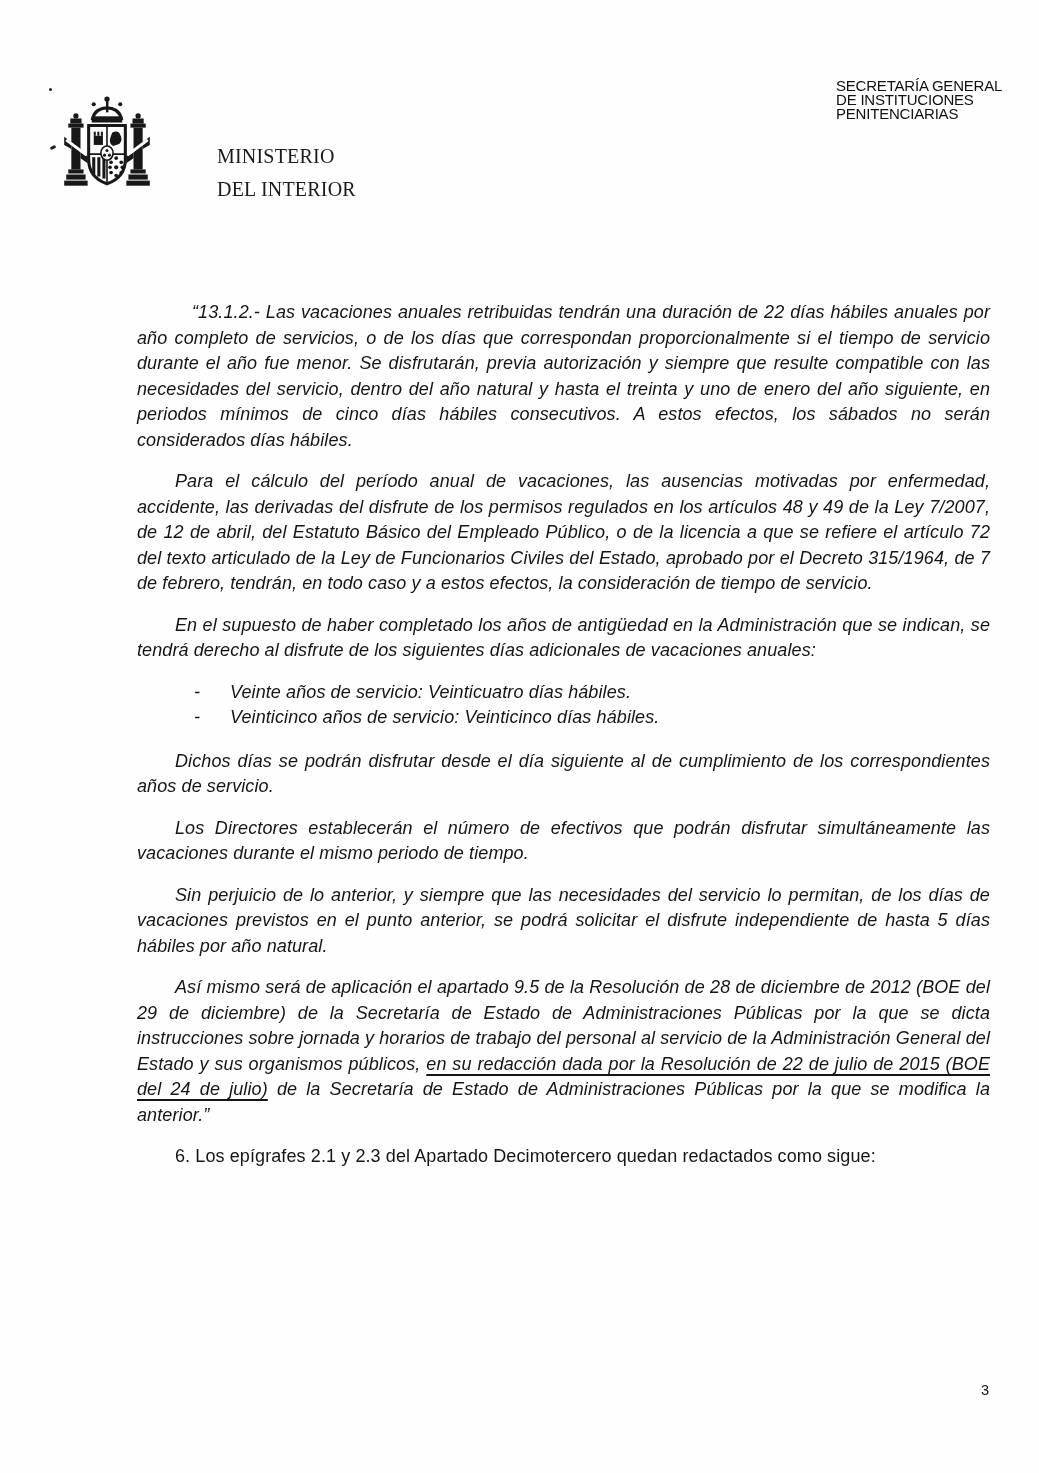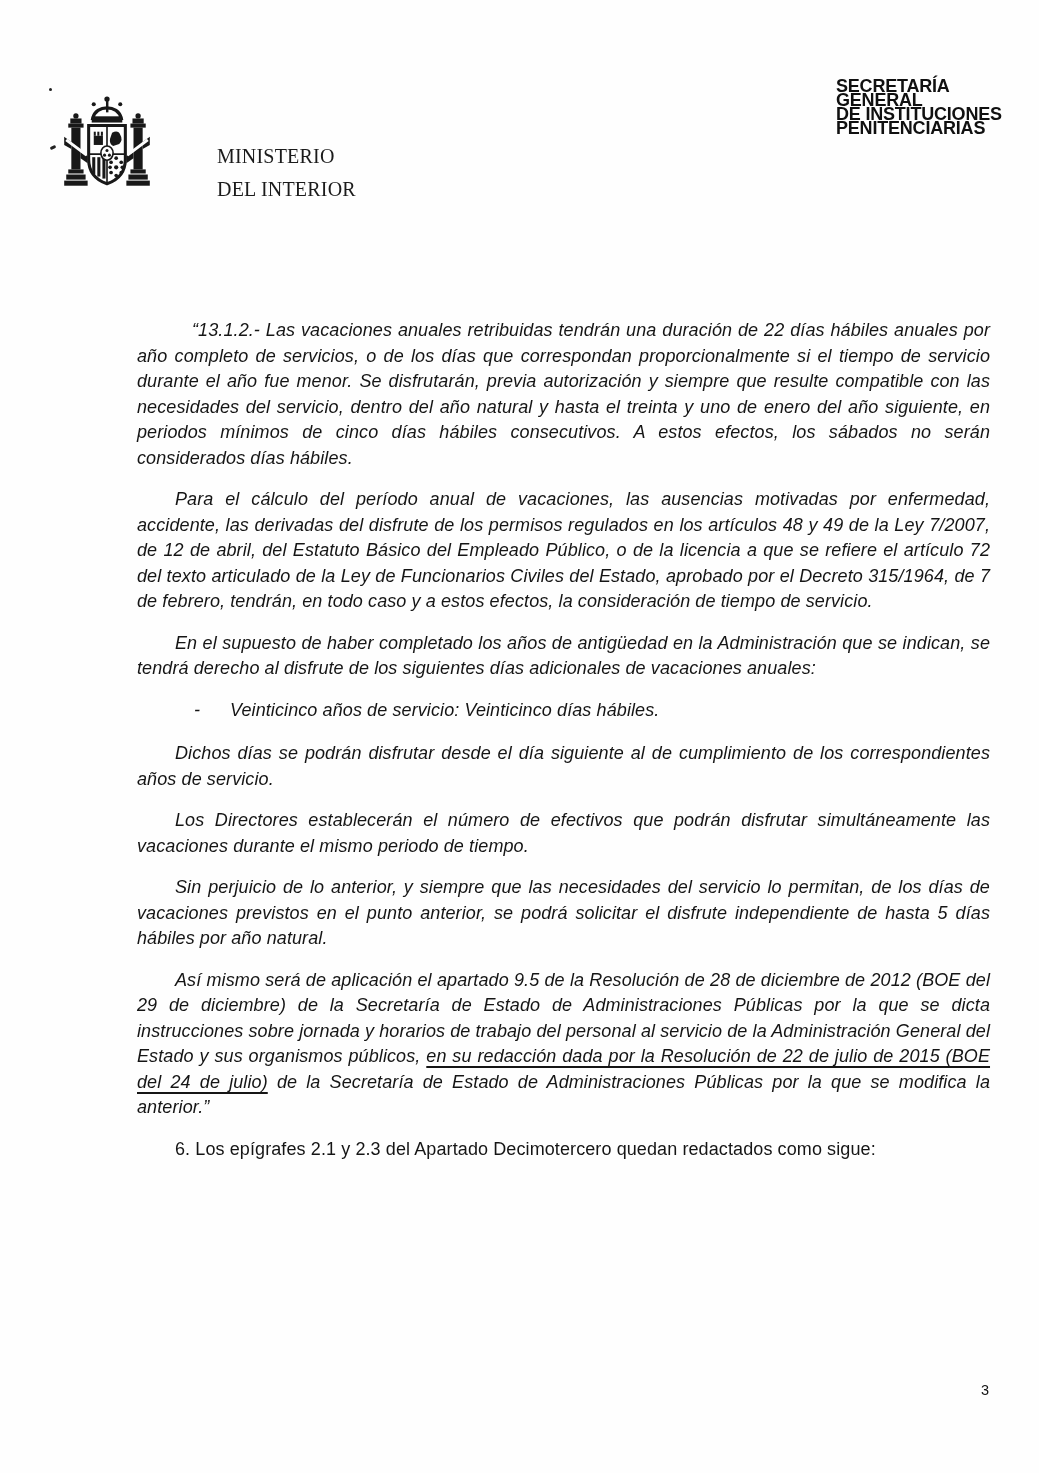--- a/index.html
+++ b/index.html
@@ -21,27 +21,27 @@
 
   
   .coat { position: absolute; left: 62px; top: 94px; width: 90px; height: 107px; }
   .ministry {
     position: absolute; left: 217px; top: 140px;
     font-size: 20px; line-height: 33px; letter-spacing: 0.2px;
     color: #1b1b1b; font-weight: 400; font-family: Liberation Serif, serif;
   }
   .secretariat {
     position: absolute; left: 836px; top: 79px;
-    font-size: 18px; line-height: 14px; font-weight: 700;
+    font-size: 15px; line-height: 14px; font-weight: 400;
     letter-spacing: -0.2px; color: #101010;
   }
 
   
   .content {
-    position: absolute; left: 137px; top: 318px; width: 853px;
+    position: absolute; left: 137px; top: 300px; width: 853px;
     font-size: 18px; line-height: 25.5px;
     font-style: italic; text-align: justify;
     letter-spacing: 0.1px;
     color: #151515;
   }
   .para { margin: 0 0 16px 0; text-indent: 38px; }
   .para.quote-start { text-indent: 55px; }
   .para.upright { font-style: normal; margin-bottom: 16px; }
   .dash-list { list-style: none; margin: 8px 0 18px 0; padding: 0 0 0 57px; }
   .dash-list li { line-height: 25.5px; }
@@ -142,20 +142,21 @@
 
   <div class="content">
 
     <p class="para quote-start">“13.1.2.- Las vacaciones anuales retribuidas tendrán una duración de 22 días hábiles anuales por año completo de servicios, o de los días que correspondan proporcionalmente si el tiempo de servicio durante el año fue menor. Se disfrutarán, previa autorización y siempre que resulte compatible con las necesidades del servicio, dentro del año natural y hasta el treinta y uno de enero del año siguiente, en periodos mínimos de cinco días hábiles consecutivos. A estos efectos, los sábados no serán considerados días hábiles.</p>
 
     <p class="para">Para el cálculo del período anual de vacaciones, las ausencias motivadas por enfermedad, accidente, las derivadas del disfrute de los permisos regulados en los artículos 48 y 49 de la Ley 7/2007, de 12 de abril, del Estatuto Básico del Empleado Público, o de la licencia a que se refiere el artículo 72 del texto articulado de la Ley de Funcionarios Civiles del Estado, aprobado por el Decreto 315/1964, de 7 de febrero, tendrán, en todo caso y a estos efectos, la consideración de tiempo de servicio.</p>
 
     <p class="para">En el supuesto de haber completado los años de antigüedad en la Administración que se indican, se tendrá derecho al disfrute de los siguientes días adicionales de vacaciones anuales:</p>
 
     <ul class="dash-list">
+      <li><span class="marker">-</span><span>Veinte años de servicio: Veinticuatro días hábiles.</span></li>
       <li><span class="marker">-</span><span>Veinticinco años de servicio: Veinticinco días hábiles.</span></li>
     </ul>
 
     <p class="para">Dichos días se podrán disfrutar desde el día siguiente al de cumplimiento de los correspondientes años de servicio.</p>
 
     <p class="para">Los Directores establecerán el número de efectivos que podrán disfrutar simultáneamente las vacaciones durante el mismo periodo de tiempo.</p>
 
     <p class="para">Sin perjuicio de lo anterior, y siempre que las necesidades del servicio lo permitan, de los días de vacaciones previstos en el punto anterior, se podrá solicitar el disfrute independiente de hasta 5 días hábiles por año natural.</p>
 
     <p class="para"><span>Así mismo será de aplicación el apartado 9.5 de la Resolución de 28 de diciembre de 2012 (BOE del 29 de diciembre) de la Secretaría de Estado de Administraciones Públicas por la que se dicta instrucciones sobre jornada y horarios de trabajo del personal al servicio de la Administración General del Estado y sus organismos públicos, </span><span class="underlined">en su redacción dada por la  Resolución de 22 de julio de 2015 (BOE del 24 de julio)</span><span> de la Secretaría de Estado de Administraciones Públicas por la que se modifica la anterior.”</span></p>

